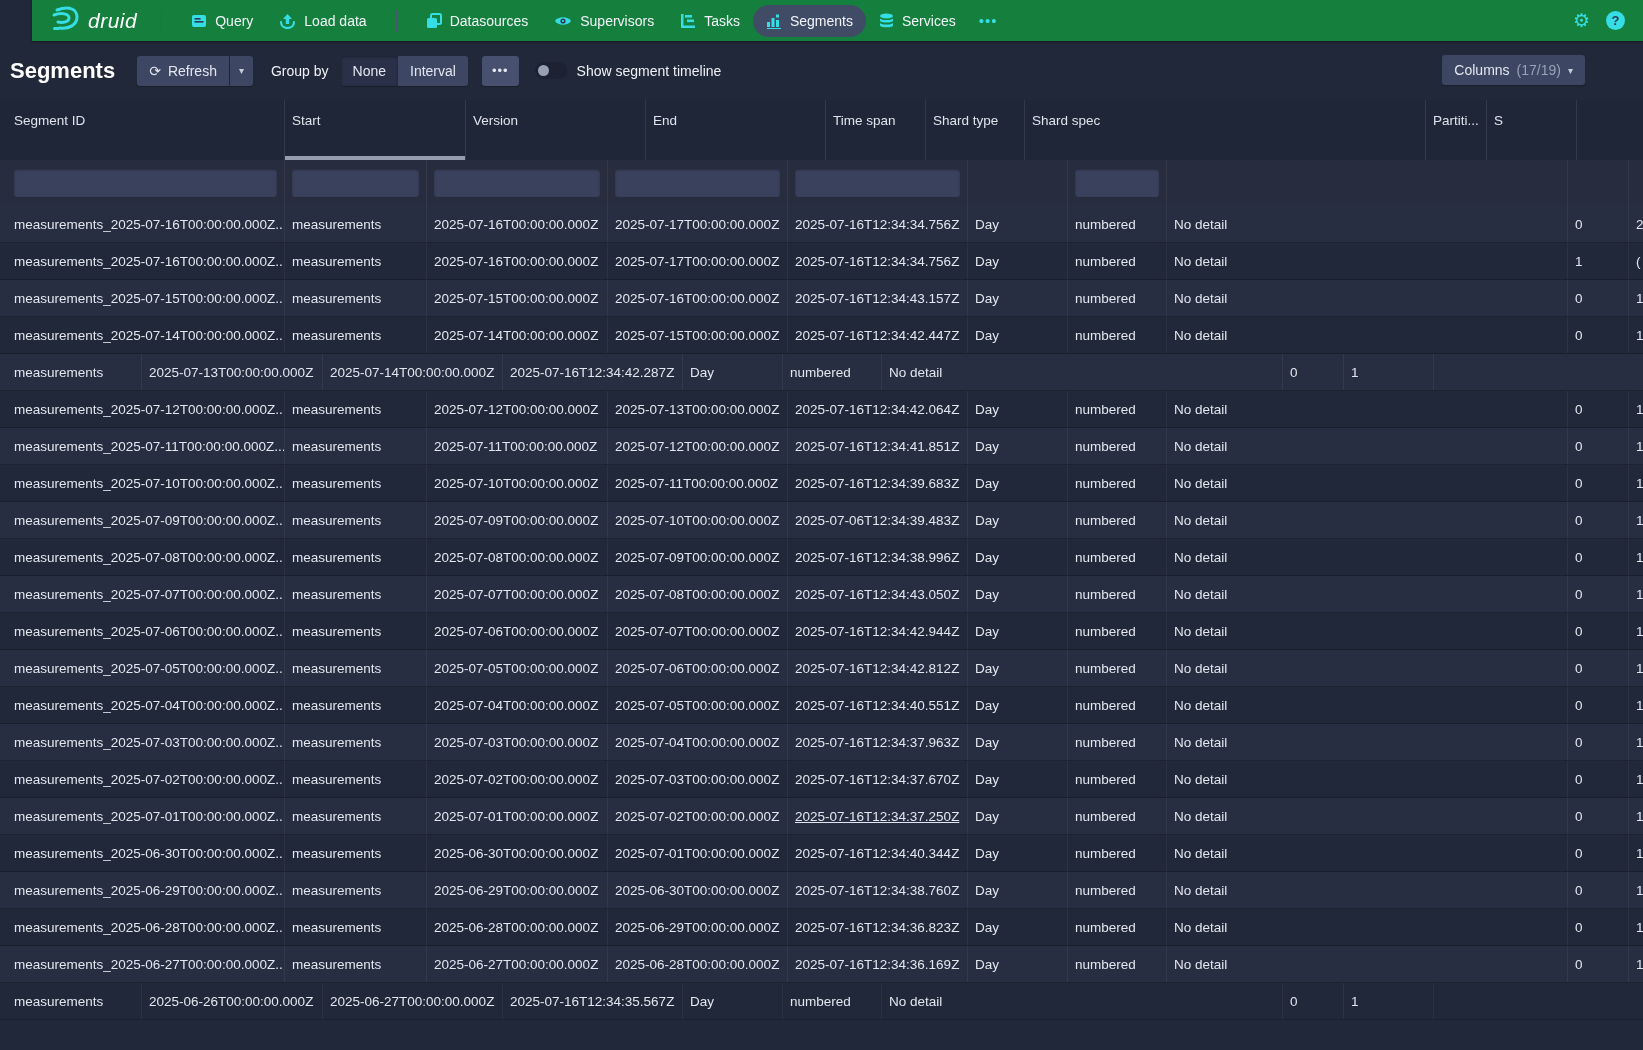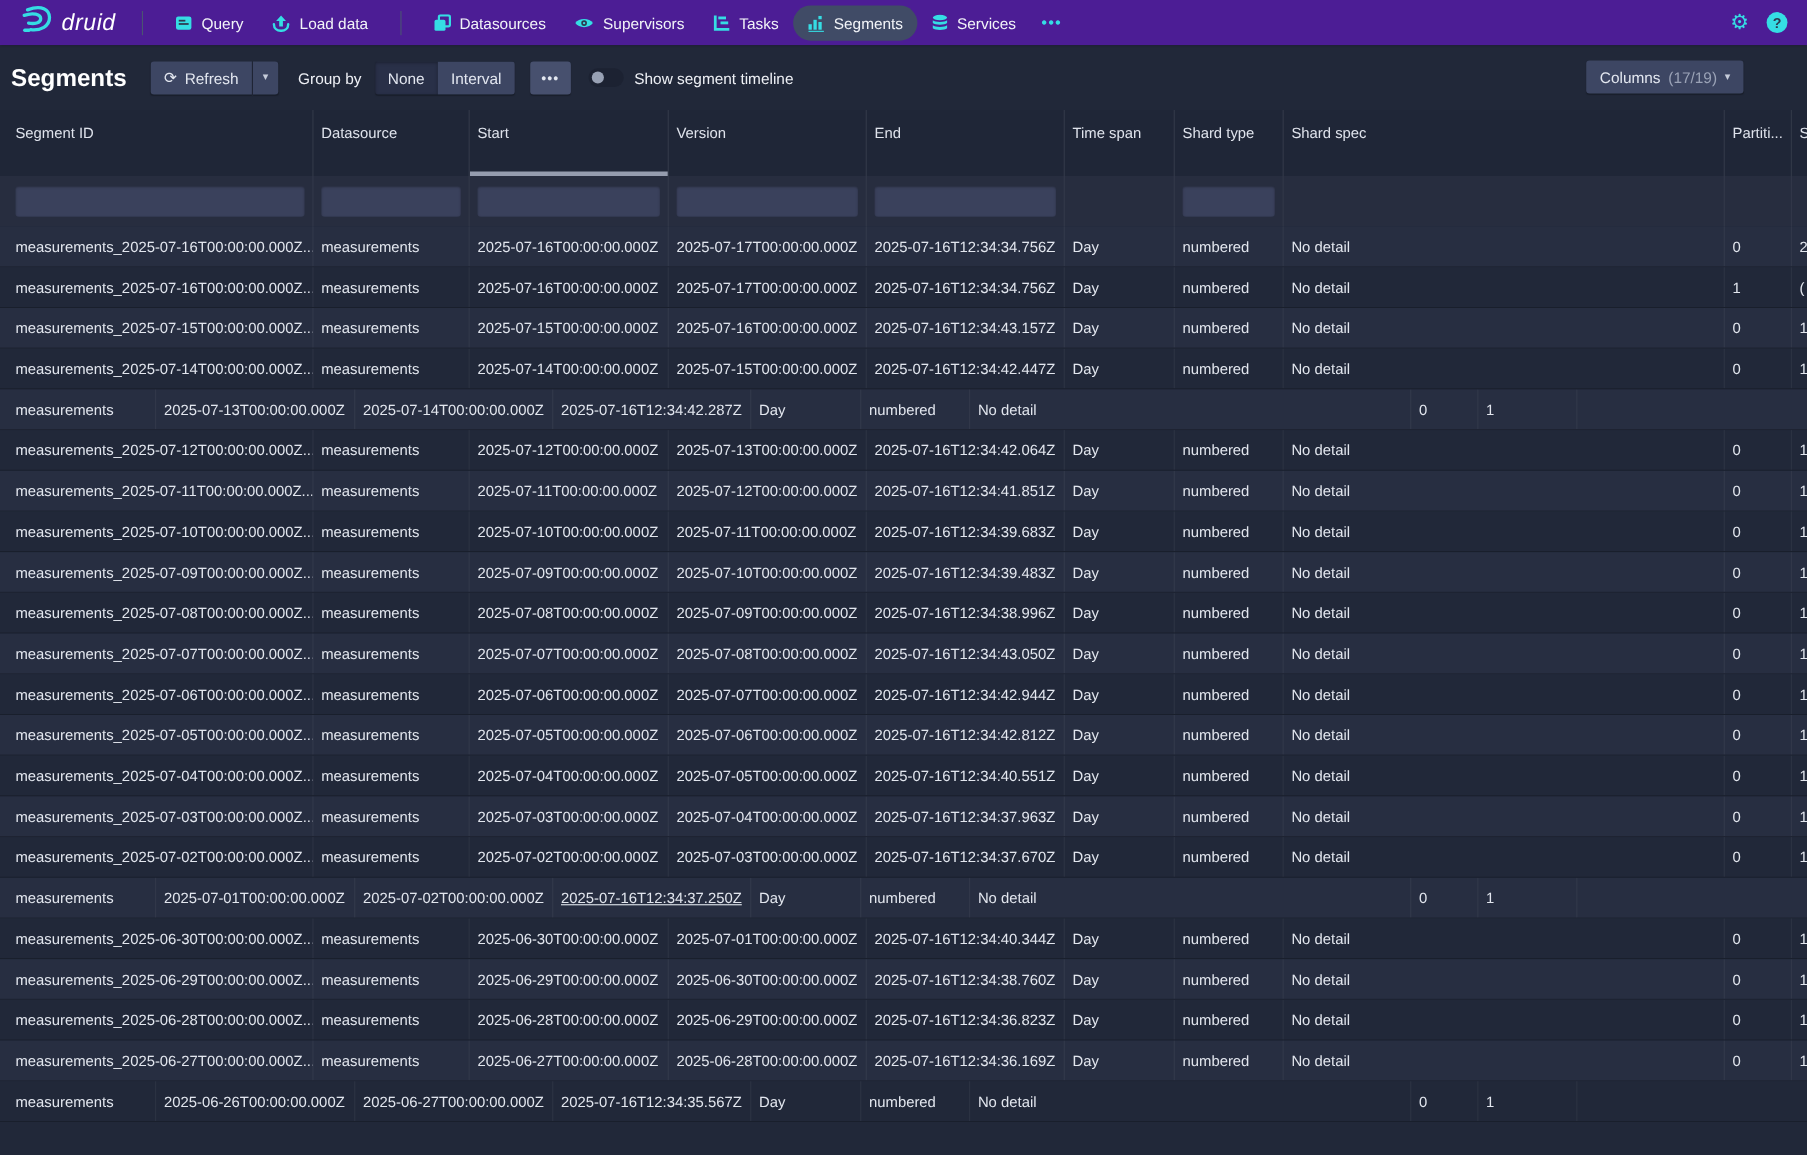--- a/index.html
+++ b/index.html
@@ -4,22 +4,22 @@
 <style>
   * { margin:0; padding:0; box-sizing:border-box; }
   html,body { width:1643px; height:1050px; overflow:hidden; }
   body {
     font-family:"Liberation Sans","DejaVu Sans",sans-serif;
     background:#212839; color:#e6e9f0;
   }
 
   
   .navbar {
-    height:41px; background:#4c1d95; display:flex; align-items:center;
-    padding:0 14px; box-shadow:0 1px 2px rgba(0,0,0,.4); position:relative; z-index:5;
+    height:41px; background:#15803d; display:flex; align-items:center;
+    padding:0 14px; box-shadow:0 1px 2px rgba(0,0,0,.4); position:relative; z-index:5;margin-left:32px;
   }
   .brand { display:flex; align-items:center; gap:8px; padding:0 8px 0 4px; }
   .brand-text { font-size:21px; color:#fff; font-style:italic; letter-spacing:.5px; }
   .nav-divider { width:1px; height:22px; background:#4a5472; margin:0 16px; }
   .nav-item {
     display:flex; align-items:center; gap:8px; padding:0 13px; height:32px;
     border-radius:16px; cursor:pointer; font-size:14px; color:#f2f4f8; white-space:nowrap;
   }
   .nav-item.active { background:#404b66; }
   .nav-item .icon { display:flex; align-items:center; }
@@ -215,21 +215,20 @@
   <button class="btn columns-btn">
     <span>Columns</span>
     <span class="columns-count">(17/19)</span>
     <span class="caret-down">▾</span>
   </button>
 </div>
 
 <div class="table-wrap">
   <div class="tr thead-row">
       <div class="cell" style="width: 285px;">Segment ID</div>
-      <div class="cell" style="width: 142px;">Datasource</div>
       <div class="cell sorted-desc" style="width: 181px;">Start</div>
       <div class="cell" style="width: 180px;">Version</div>
       <div class="cell" style="width: 180px;">End</div>
       <div class="cell" style="width: 100px;">Time span</div>
       <div class="cell" style="width: 99px;">Shard type</div>
       <div class="cell" style="width: 401px;">Shard spec</div>
       <div class="cell" style="width: 61px;">Partiti...</div>
       <div class="cell" style="width: 90px;">S</div>
     </div>
   <div class="tr filter-row">
@@ -350,21 +349,21 @@
         <div class="cell" style="width: 99px;">numbered</div>
         <div class="cell" style="width: 401px;">No detail</div>
         <div class="cell" style="width: 61px;">0</div>
         <div class="cell" style="width: 90px;">1</div>
       </div>
       <div class="tr data-row odd">
         <div class="cell" style="width: 285px;">measurements_2025-07-09T00:00:00.000Z...</div>
         <div class="cell" style="width: 142px;">measurements</div>
         <div class="cell" style="width: 181px;">2025-07-09T00:00:00.000Z</div>
         <div class="cell" style="width: 180px;">2025-07-10T00:00:00.000Z</div>
-        <div class="cell" style="width: 180px;">2025-07-16T12:34:39.483Z</div>
+        <div class="cell" style="width: 180px;">2025-07-06T12:34:39.483Z</div>
         <div class="cell" style="width: 100px;">Day</div>
         <div class="cell" style="width: 99px;">numbered</div>
         <div class="cell" style="width: 401px;">No detail</div>
         <div class="cell" style="width: 61px;">0</div>
         <div class="cell" style="width: 90px;">1</div>
       </div>
       <div class="tr data-row even">
         <div class="cell" style="width: 285px; text-align: center;">measurements_2025-07-08T00:00:00.000Z...</div>
         <div class="cell" style="width: 142px;">measurements</div>
         <div class="cell" style="width: 181px;">2025-07-08T00:00:00.000Z</div>
@@ -442,20 +441,21 @@
         <div class="cell" style="width: 181px;">2025-07-02T00:00:00.000Z</div>
         <div class="cell" style="width: 180px;">2025-07-03T00:00:00.000Z</div>
         <div class="cell" style="width: 180px;">2025-07-16T12:34:37.670Z</div>
         <div class="cell" style="width: 100px;">Day</div>
         <div class="cell" style="width: 99px;">numbered</div>
         <div class="cell" style="width: 401px;">No detail</div>
         <div class="cell" style="width: 61px;">0</div>
         <div class="cell" style="width: 90px;">1</div>
       </div>
       <div class="tr data-row odd">
+        <div class="cell" style="width: 285px;">measurements_2025-07-01T00:00:00.000Z...</div>
         <div class="cell" style="width: 142px;">measurements</div>
         <div class="cell" style="width: 181px;">2025-07-01T00:00:00.000Z</div>
         <div class="cell" style="width: 180px;">2025-07-02T00:00:00.000Z</div>
         <div class="cell" style="width: 180px; text-decoration: underline;">2025-07-16T12:34:37.250Z</div>
         <div class="cell" style="width: 100px;">Day</div>
         <div class="cell" style="width: 99px;">numbered</div>
         <div class="cell" style="width: 401px;">No detail</div>
         <div class="cell" style="width: 61px;">0</div>
         <div class="cell" style="width: 90px;">1</div>
       </div>

